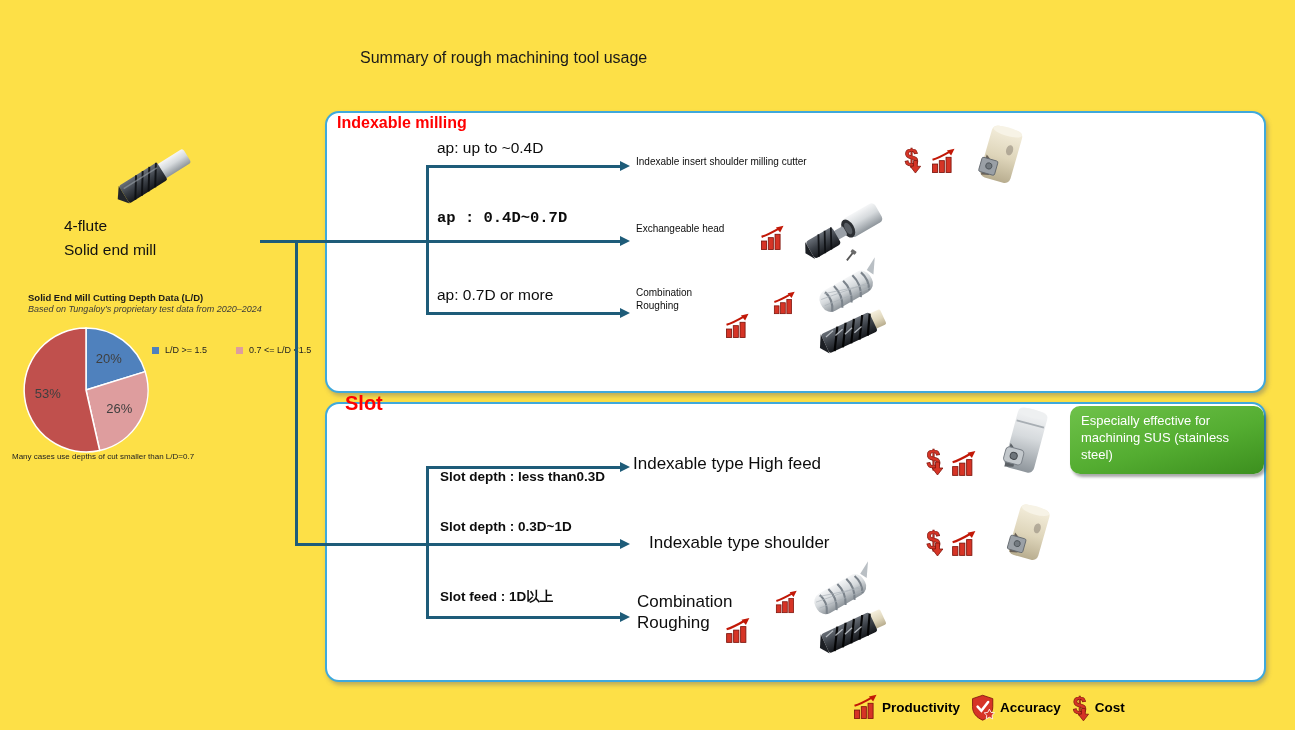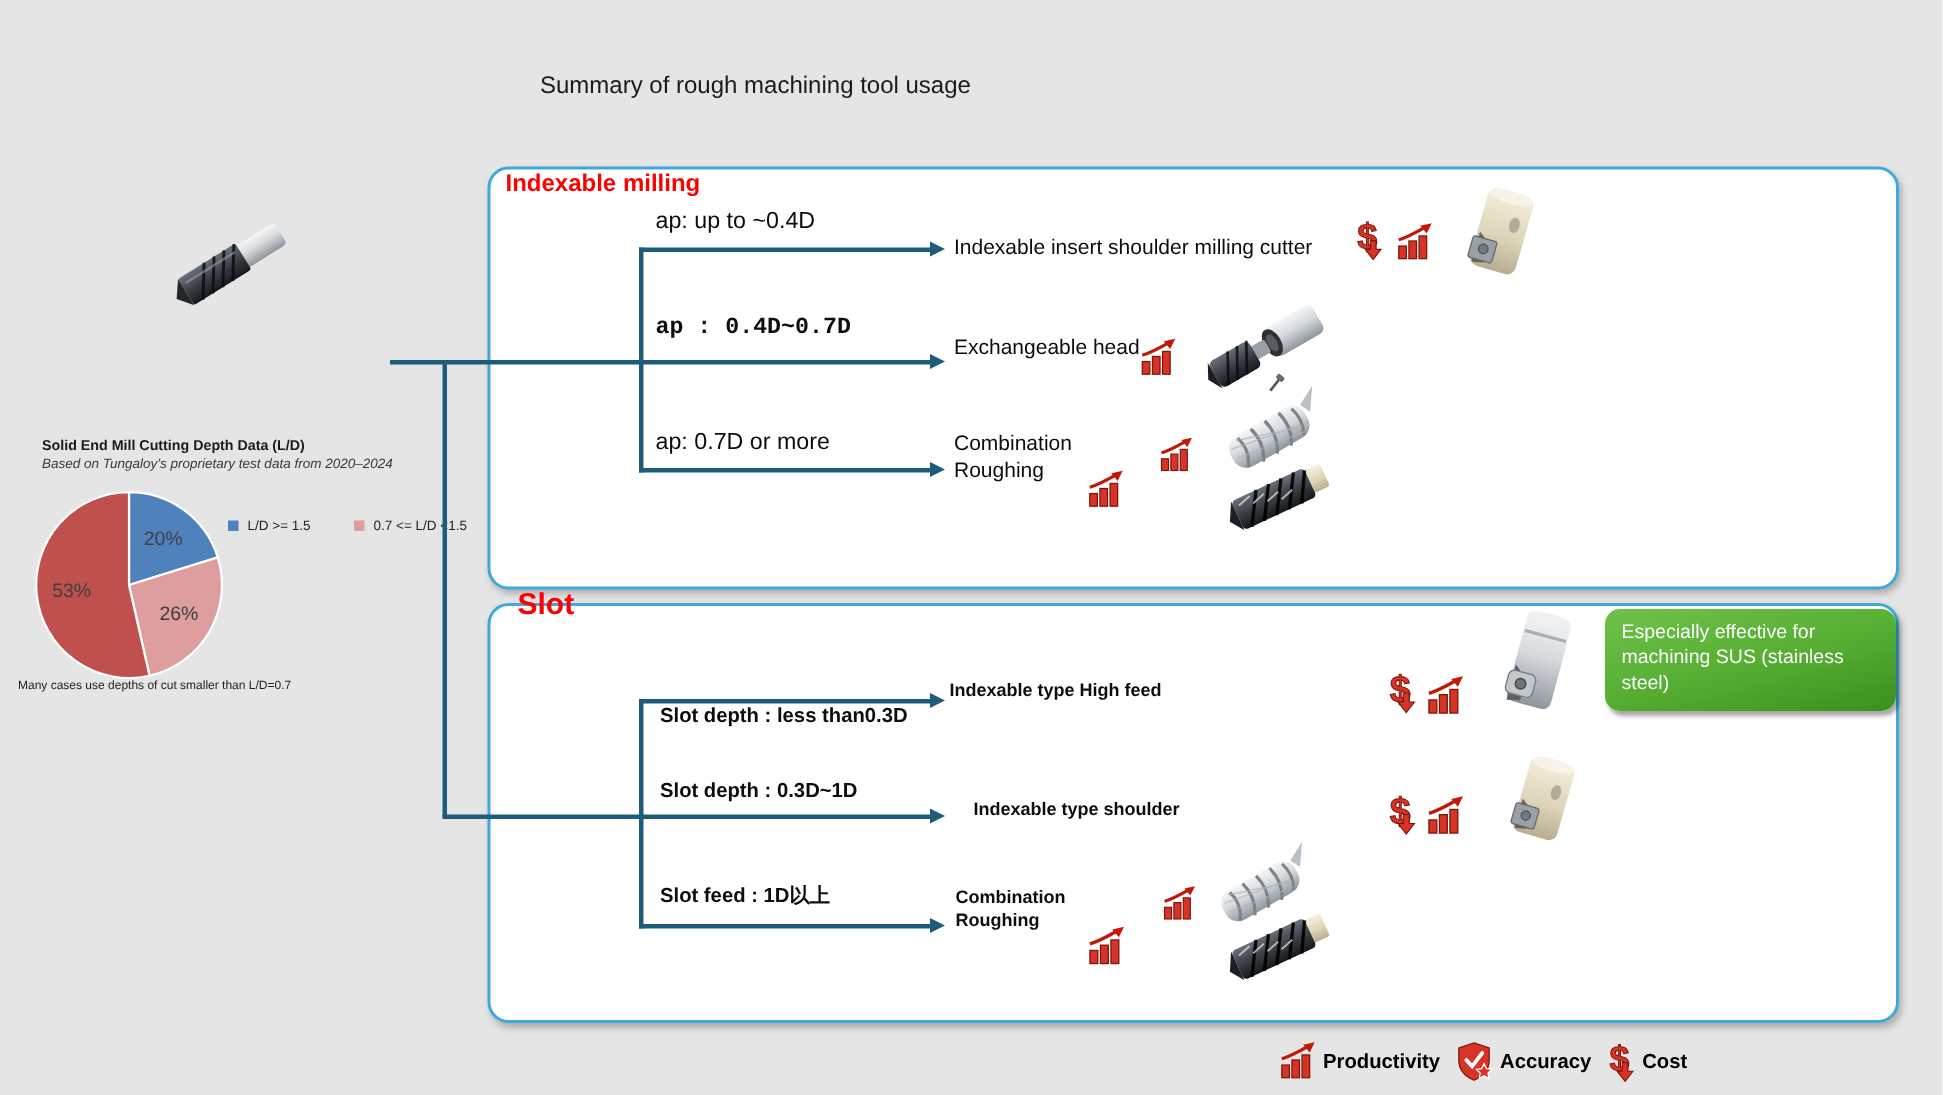--- a/index.html
+++ b/index.html
@@ -1,35 +1,35 @@
 <!DOCTYPE html>
 <html><head>
 <meta charset="utf-8">
 <style>
   html,body{margin:0;padding:0;background:#fff;}
-  .stage{position:relative;width:1295px;height:730px;background:#e5e5e5;overflow:hidden;
+  .stage{position:relative;width:1295px;height:730px;background:#fde047;overflow:hidden;
          font-family:"Liberation Sans",sans-serif;color:#111;}
   .t{position:absolute;white-space:pre-line;line-height:1.25;}
   .page-title{font-size:16px;color:#1a1a1a;}
   .left-label{font-size:15.5px;line-height:1.55;}
   .panel{position:absolute;border:2px solid #3fa9dc;border-radius:14px;background:#fff;
          box-shadow:2px 3px 4px rgba(110,110,110,.45);}
   .panel-title{position:absolute;color:#ff0000;font-weight:bold;}
   .sh-title{font-size:16px;}
   .sl-title{font-size:20px;}
   .hline,.vline{position:absolute;background:#1e5c79;}
   .hline{height:2.5px;}
   .vline{width:2.5px;}
   .arrow{position:absolute;width:0;height:0;border-top:5.5px solid transparent;
          border-bottom:5.5px solid transparent;border-left:10px solid #1e5c79;}
   .cond{font-size:15.5px;color:#0d0d0d;}
   .cond.b{font-weight:bold;font-family:Liberation Mono, monospace;}
   .cond.sl{font-weight:bold;font-size:13.5px;}
-  .res{font-size:14px;color:#0d0d0d;}
-  .res.b{font-weight:bold;font-size:12px;}
+  .res{font-size:10px;color:#0d0d0d;}
+  .res.b{font-weight:normal;font-size:17px;}
   .ic{position:absolute;display:block;}
   .tool{position:absolute;display:block;}
   .callout{position:absolute;left:1070px;top:406px;width:194px;height:68px;box-sizing:border-box;
            padding:7px 11px;border-radius:10px;color:#fff;font-size:13px;line-height:1.3;
            background:linear-gradient(165deg,#6fc24a 0%,#54ad31 55%,#3c8f1e 100%);
            box-shadow:2px 3px 3px rgba(0,0,0,.35);}
   .pie-title{font-size:9.5px;font-weight:bold;color:#1a1a1a;}
   .pie-sub{font-size:9px;font-style:italic;color:#3a3a3a;}
   .pie-cap{font-size:8px;color:#222;}
   .plegend{position:absolute;left:152px;top:345px;display:flex;flex-direction:row;gap:29px;}
@@ -150,20 +150,22 @@
         <rect x="-3" y="-3" width="6" height="4" rx="1" fill="#6b6b6b"></rect>
       </g>
     </symbol>
   </svg>
 
   <div class="t page-title" style="left:360px;top:48px;" data-name="page-title">Summary of rough machining tool usage</div>
 
   <svg class="tool" style="left:105px;top:135px;width:100px;height:82px;" data-name="solid-end-mill-image">
       <use href="#sym-endmill-solid"></use>
     </svg>
+  <div class="t left-label" style="left:64px;top:214px;" data-name="left-tool-label">4-flute
+Solid end mill</div>
 
   <div class="t pie-title" style="left:28px;top:292px;" data-name="pie-chart-title">Solid End Mill Cutting Depth Data (L/D)</div>
   <div class="t pie-sub" style="left:28px;top:304px;" data-name="pie-chart-subtitle">Based on Tungaloy’s proprietary test data from 2020–2024</div>
   <svg id="pie-svg" class="tool" style="left:16px;top:326px;width:140px;height:132px;" viewBox="0 0 140 132" data-name="pie-chart">
       <path d="M70,64 L70.0,2.0 A62,62 0 0 1 129.2,45.6 Z" fill="#4f81bd" stroke="#fff" stroke-width="1.5" data-name="pie-slice"></path>
       <text x="92.8" y="37.0" text-anchor="middle" font-size="13" fill="#3f3f3f" data-name="pie-slice-label">20%</text>
       <path d="M70,64 L129.2,45.6 A62,62 0 0 1 83.7,124.5 Z" fill="#de9d9e" stroke="#fff" stroke-width="1.5" data-name="pie-slice"></path>
       <text x="103.3" y="87.2" text-anchor="middle" font-size="13" fill="#3f3f3f" data-name="pie-slice-label">26%</text>
       <path d="M70,64 L83.7,124.5 A62,62 0 1 1 70.0,2.0 Z" fill="#c0504d" stroke="#fff" stroke-width="1.5" data-name="pie-slice"></path>
       <text x="31.8" y="72.3" text-anchor="middle" font-size="13" fill="#3f3f3f" data-name="pie-slice-label">53%</text>

